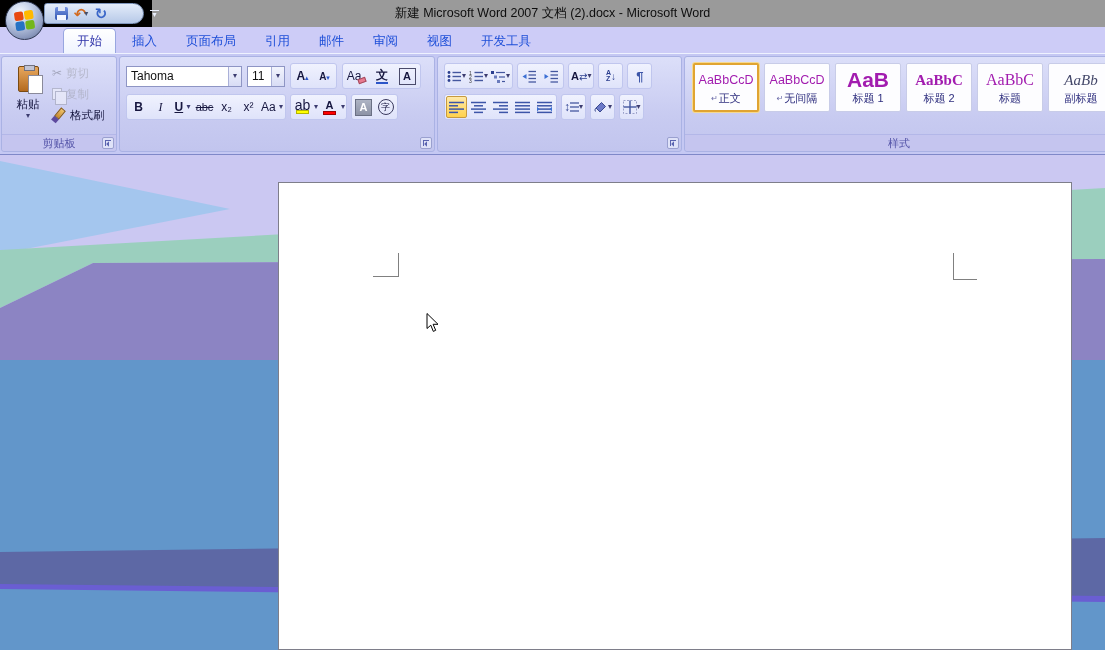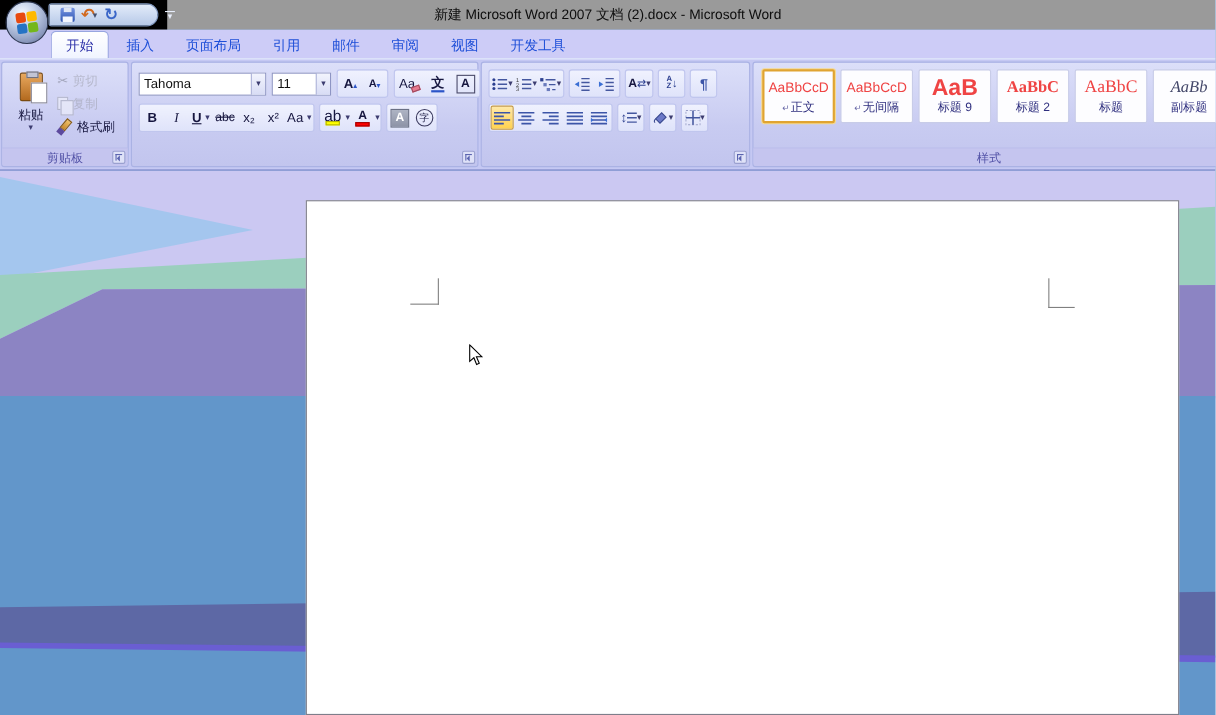--- a/index.html
+++ b/index.html
@@ -53,21 +53,21 @@
 
   
   .tabrow { position:absolute; left:0; top:27px; width:1105px; height:26px; background:#cdccf7; }
   .tabs { position:absolute; left:46px; top:0; height:26px; display:flex; gap:3px; align-items:flex-end; }
   .tab {
     height:24px; padding:0 13px; display:flex; align-items:center;
     font-size:12.5px; color:#1d4ed8; border-radius:5px 5px 0 0; cursor:default; white-space:nowrap;
   }
   .tab.active {
     background:linear-gradient(#ffffff,#f0f4ff);
-    border:1px solid #98a6e0; border-bottom:none; color:#2b2fa8; height:25px;
+    border:1px solid #98a6e0; border-bottom:none; color:#2b2fa8; height:25px;margin-left:17px;
   }
 
   
   .ribbon {
     position:absolute; left:0; top:53px; width:1105px; height:102px;
     background:#c5c8f3; border-top:1px solid #eef2ff; border-bottom:1px solid #7f88c8;
   }
   .group {
     position:absolute; top:2px; height:96px;
     background:linear-gradient(#dcdff9,#c8cbf1 62%,#c2c5ee);
@@ -160,21 +160,21 @@
   .updown { font-size:12px; color:#2c3f8f; }
   .pilcrow { font-size:13px; font-weight:bold; color:#3c55a8; }
 
   
   .style-card {
     position:absolute; top:6px; width:66px; height:49px;
     background:#fdfdff; border:1px solid #c8cce8; border-radius:2px;
     display:flex; flex-direction:column; align-items:center; justify-content:center; overflow:hidden;
   }
   .style-card.selected { border:2px solid #e0a432; box-shadow:0 0 0 1px #f5d990; }
-  .style-preview { font-size:12.5px; color:#ef4444; line-height:22px; white-space:nowrap; }
+  .style-preview { font-size:12.5px; color:#a21caf; line-height:22px; white-space:nowrap; }
   .style-name { font-size:11px; color:#2f2f7f; line-height:15px; white-space:nowrap; display:flex; align-items:center; gap:1px; }
   .style-mark { font-size:8px; color:#6a6aa8; }
   .prev-h1 { font-size:21px; font-weight:bold; }
   .prev-h2 { font-size:15px; font-weight:bold; font-family:"Liberation Serif","DejaVu Serif",serif; }
   .prev-title { font-size:16px; font-family:"Liberation Serif","DejaVu Serif",serif; }
   .prev-sub { font-size:15px; font-style:italic; color:#44486a; font-family:"Liberation Serif","DejaVu Serif",serif; }
 
   
   .doc-area { position:absolute; left:0; top:155px; width:1105px; height:495px; }
   .doc-area svg { display:block; }
@@ -284,21 +284,21 @@
   </div>
 
   <div class="group grp-font">
     <div class="row font-row1">
       <div class="combo" style="width:116px">
         <span>Tahoma</span>
         <span class="caret-box">
             <span class="caret">▾</span>
           </span>
       </div>
-      <div class="combo" style="width:54px">
+      <div class="combo" style="width:38px">
         <span>11</span>
         <span class="caret-box">
             <span class="caret">▾</span>
           </span>
       </div>
       <div class="strip">
         <span class="rbtn">
             <span class="glyph-b">A</span>
             <span class="mini-up"></span>
           </span>
@@ -521,21 +521,21 @@
     <div class="style-card" style="left:79px">
       <span class="style-preview">AaBbCcD</span>
       <span class="style-name">
           <span class="style-mark">↵</span>
           <span>无间隔</span>
         </span>
     </div>
     <div class="style-card" style="left:150px">
       <span class="style-preview prev-h1">AaB</span>
       <span class="style-name">
-          <span>标题 9</span>
+          <span>标题 1</span>
         </span>
     </div>
     <div class="style-card" style="left:221px">
       <span class="style-preview prev-h2">AaBbC</span>
       <span class="style-name">
           <span>标题 2</span>
         </span>
     </div>
     <div class="style-card" style="left:292px">
       <span class="style-preview prev-title">AaBbC</span>

